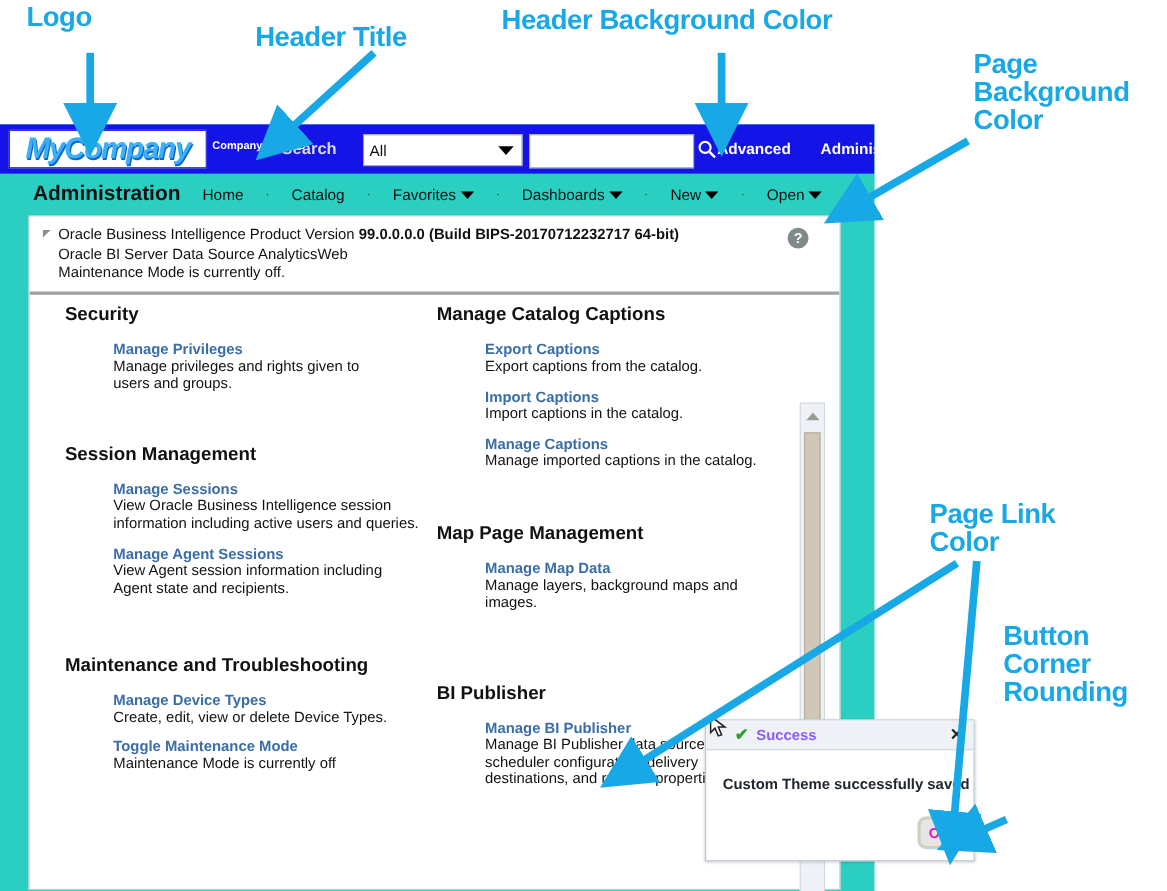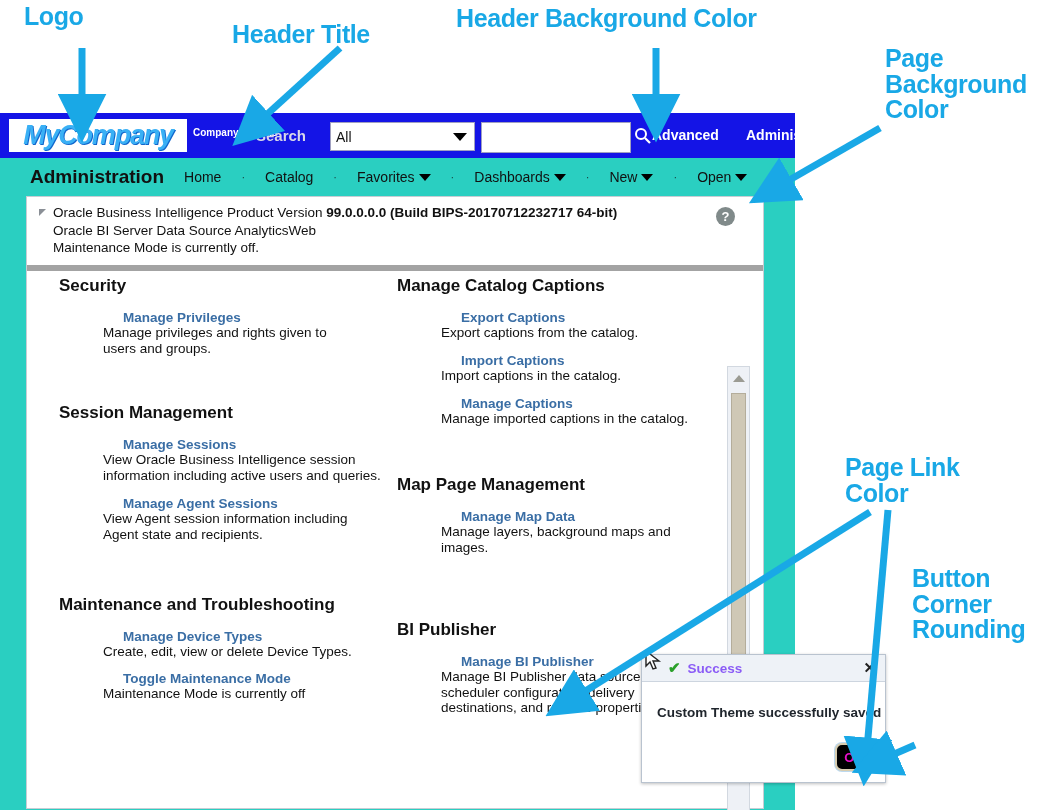--- a/index.html
+++ b/index.html
@@ -98,21 +98,21 @@
     border-top:7px solid #000;display:inline-block;
   }
 
   
   .page{
     position:absolute;left:26px;top:83px;width:738px;height:613px;
     background:#ffffff;border:1px solid #c8cdd4;box-sizing:border-box;
   }
   .infobar{
     position:absolute;left:0;top:0;width:736px;padding:8px 0 10px 0;
-    border-bottom:6px solid #a3a3a3;background:#ffffff;
+    border-bottom:3px solid #a3a3a3;background:#ffffff;
   }
   .info-tri{
     position:absolute;left:12px;top:12px;width:0;height:0;
     border-top:7px solid #8a8f96;border-right:7px solid transparent;
   }
   .info-l1{margin-left:26px;font-size:13.5px;color:#111;white-space:nowrap;}
   .info-l1 b{font-weight:bold;}
   .info-l2{margin-left:26px;margin-top:3px;font-size:13.5px;color:#111;}
   .info-l3{margin-left:26px;margin-top:2px;font-size:13.5px;color:#111;}
   .help-icon{
@@ -124,21 +124,21 @@
   
   .body-wrap{position:absolute;left:0;top:79px;width:736px;height:533px;}
   .col{position:absolute;top:0;}
   .col-left{left:32px;width:330px;}
   .col-right{left:370px;width:325px;}
   .sec-title{
     font-size:17px;font-weight:bold;color:#111;margin:0 0 14px 0;
   }
   .sec-gap{height:34px;}
   .lnk{
-    font-size:13.5px;font-weight:bold;color:#3a6ea5;margin-left:64px;
+    font-size:13.5px;font-weight:bold;color:#3a6ea5;margin-left:44px;
   }
   .desc{
     font-size:13.5px;color:#111;margin-left:44px;margin-bottom:12px;line-height:1.18;
   }
 
   
   .scroll{
     position:absolute;left:700px;top:169px;width:23px;height:490px;
     background:#eef1f6;border:1px solid #d2d8e0;box-sizing:border-box;
   }
@@ -171,21 +171,21 @@
   }
   .dlg-close{
     position:absolute;right:9px;top:4px;font-size:15px;font-weight:bold;color:#222;cursor:pointer;
   }
   .dlg-msg{
     margin:23px 0 0 15px;font-size:13.5px;font-weight:bold;color:#20262d;white-space:nowrap;
   }
   .ok-btn{
     position:absolute;right:12px;bottom:11px;
     width:34px;height:24px;border-radius:7px;
-    background:#000000;border:2px solid #d8cdb0;
+    background:#e5e5e5;border:2px solid #d8cdb0;
     box-shadow:0 0 0 1px #bcd9ef;
     color:#E610C8;font-size:13px;font-weight:bold;
     display:flex;align-items:center;justify-content:center;cursor:pointer;
   }
 
   
   .cursor{position:absolute;left:645px;top:650px;width:18px;height:22px;z-index:45;}
 </style>
 </head>
 <body>

